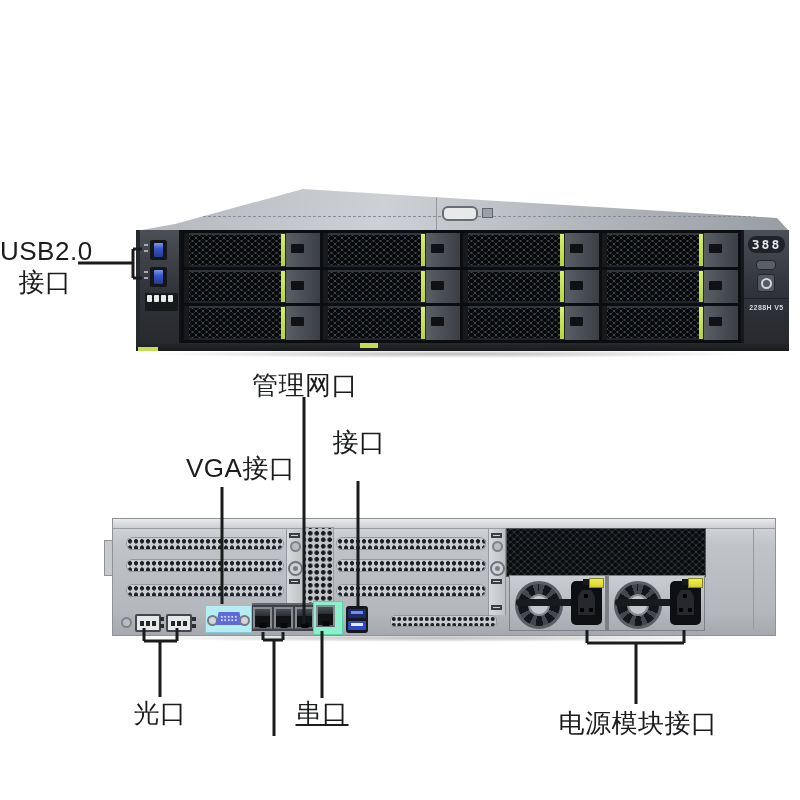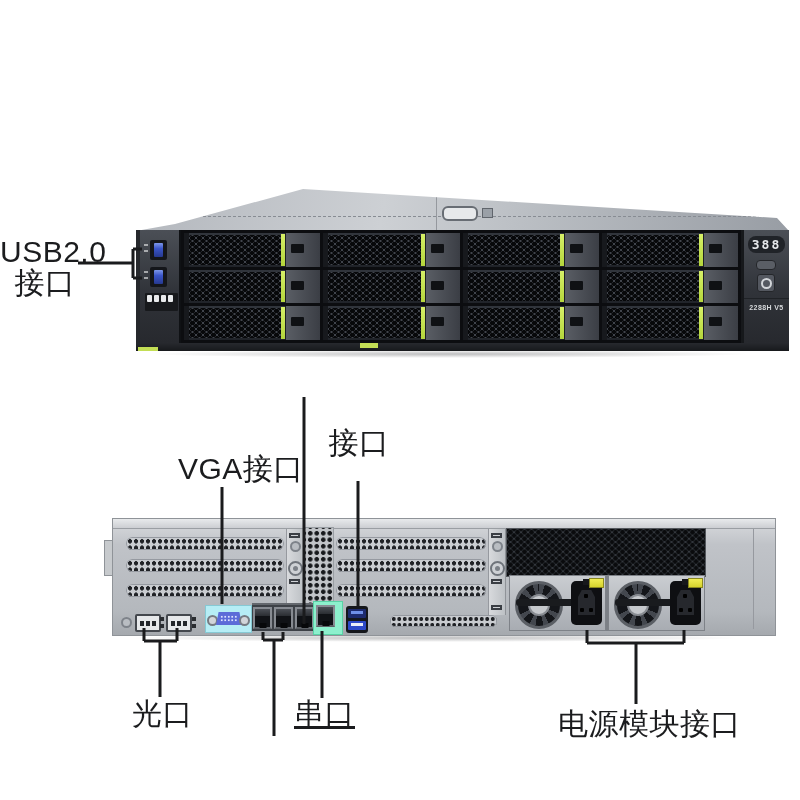--- a/index.html
+++ b/index.html
@@ -1,20 +1,20 @@
 <!DOCTYPE html>
 <html><head>
 <meta charset="utf-8">
 <style>
   html,body{margin:0;padding:0;background:#fff;}
   .canvas{position:relative;width:800px;height:800px;background:#fff;overflow:hidden;
           font-family:"Liberation Sans","DejaVu Sans",sans-serif;color:#17181a;}
 
   
-  .ann-label{position:absolute;font-size:30px;line-height:31px;text-align:center;
+  .ann-label{position:absolute;font-size:26px;line-height:31px;text-align:center;
              color:#1b1c1e;letter-spacing:0.5px;white-space:nowrap;z-index:8;}
   .ann-lines{position:absolute;left:0;top:0;z-index:7;pointer-events:none;}
   .ann-lines path{stroke:#1a1b1d;stroke-width:3;fill:none;}
 
   
   .shadow{position:absolute;border-radius:50%;
           background:radial-gradient(closest-side,rgba(20,22,26,.28),rgba(20,22,26,0));}
 
   
   .front-wrap{position:absolute;left:136px;top:186px;width:653px;height:165px;z-index:2;}
@@ -359,20 +359,21 @@
     <path d="M144 628 V641 M177 628 V641 M144 641 H177 M160 641 V697"></path>
     <path d="M263 632 V640 M283 632 V640 M263 640 H283 M274 640 V736"></path>
     <path d="M322 631 V698"></path>
     <path d="M587 630 V643 M684 630 V643 M587 643 H684 M636 643 V704"></path>
   </svg>
 
   <div class="ann-label" style="left:0;top:236px;width:90px;">
     <div>USB2.0</div>
     <div>接口</div>
   </div>
-  <div class="ann-label" style="left:178px;top:453px;width:106px;">VGA接口</div>
+  <div class="ann-label" style="left:250px;top:370px;width:110px;">管理网口</div>
+  <div class="ann-label" style="left:186px;top:453px;width:106px;">VGA接口</div>
   <div class="ann-label" style="left:316px;top:427px;width:86px;">
     <div>接口</div>
   </div>
   <div class="ann-label" style="left:132px;top:698px;width:56px;">光口</div>
   <div class="ann-label" style="left:294px;top:698px;width:56px;text-decoration:underline;">串口</div>
   <div class="ann-label" style="left:558px;top:708px;width:160px;">电源模块接口</div>
 </div>
 
 </body></html>

